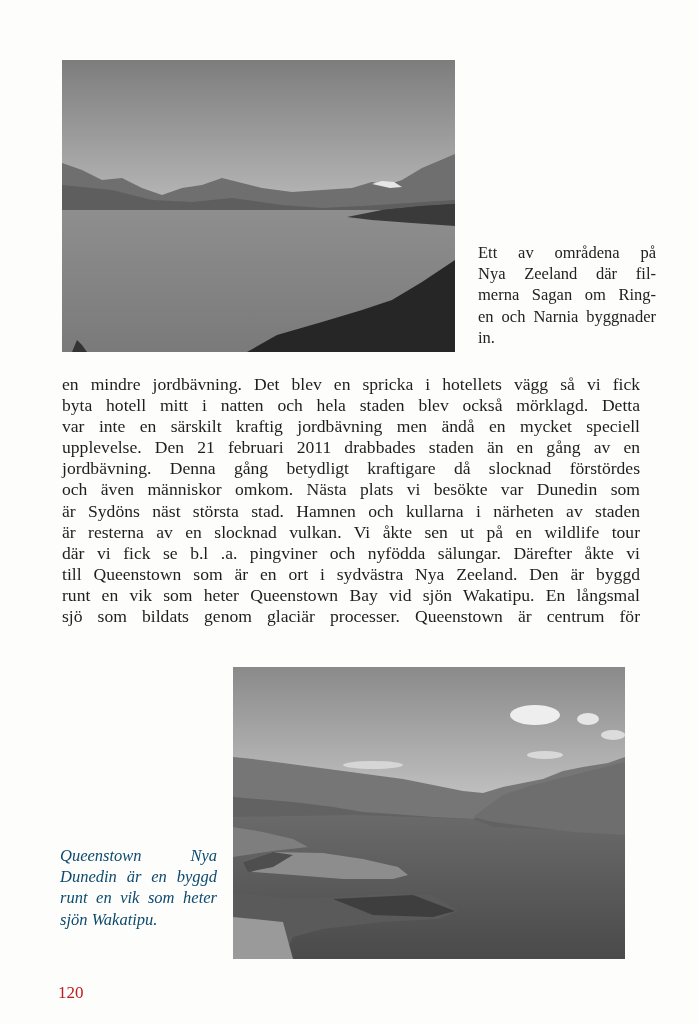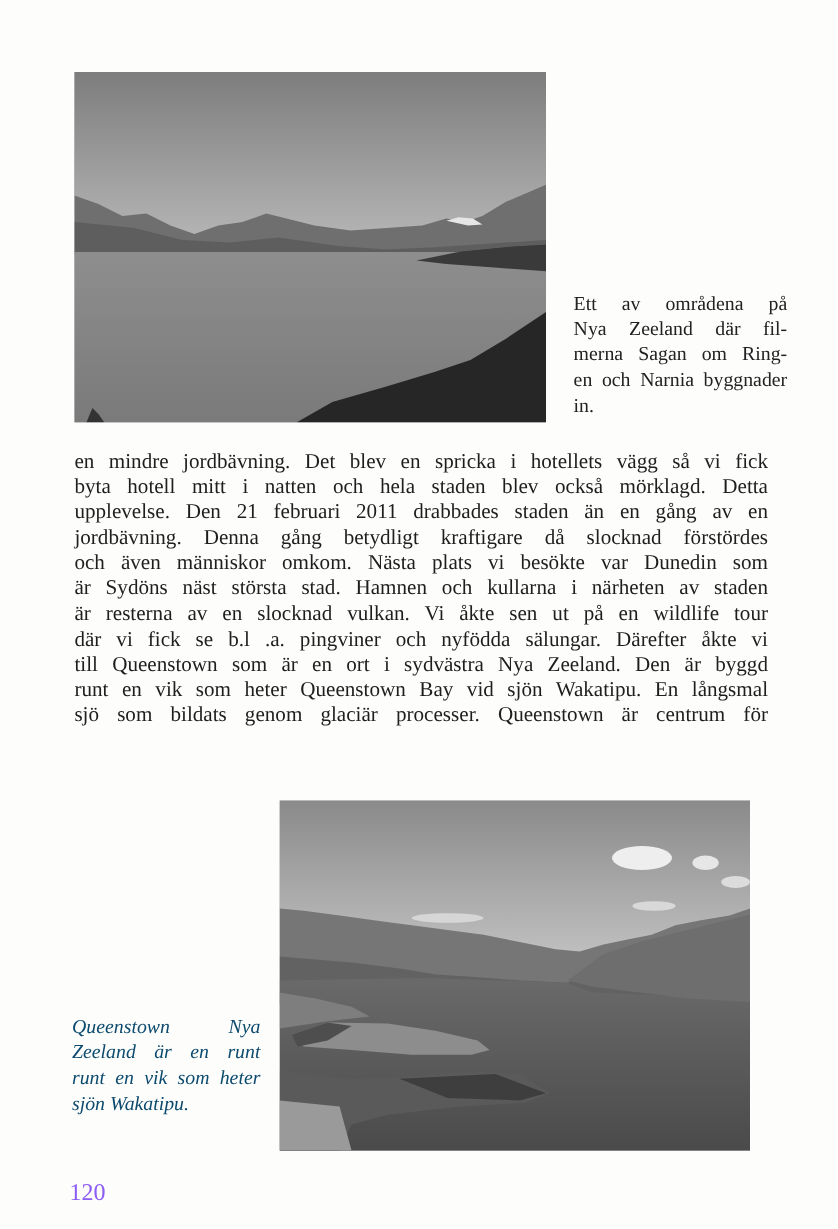--- a/index.html
+++ b/index.html
@@ -43,21 +43,21 @@
 
     .caption2 {
       position: absolute; left: 60px; top: 845px; width: 157px;
       font-family: "Liberation Serif", "DejaVu Serif", serif;
       font-style: italic; font-size: 16.5px; line-height: 21.2px; color: #0c4a6e;
     }
 
     .page-number {
       position: absolute; left: 58px; top: 983px;
       font-family: "Liberation Serif", "DejaVu Serif", serif;
-      font-size: 20px; color: #8b5cf6;
+      font-size: 17px; color: #b91c1c;
     }
   </style>
 </head>
 <body>
 
 <div class="page">
 
   <div class="photo1" aria-label="Black-and-white photo of a wide lake with mountains on the horizon and a dark hillside in the lower right">
     <svg viewBox="0 0 393 292" preserveAspectRatio="none">
       <defs>
@@ -90,20 +90,21 @@
     <span class="line">Ett av områdena på</span>
     <span class="line">Nya Zeeland där fil-</span>
     <span class="line">merna Sagan om Ring-</span>
     <span class="line">en och Narnia byggnader</span>
     <span class="line last">in.</span>
   </div>
 
   <div class="body-text">
     <span class="line">en mindre jordbävning. Det blev en spricka i hotellets vägg så vi fick</span>
     <span class="line">byta hotell mitt i natten och hela staden blev också mörklagd. Detta</span>
+    <span class="line">var inte en särskilt kraftig jordbävning men ändå en mycket speciell</span>
     <span class="line">upplevelse. Den 21 februari 2011 drabbades staden än en gång av en</span>
     <span class="line">jordbävning. Denna gång betydligt kraftigare då slocknad förstördes</span>
     <span class="line">och även människor omkom.  Nästa plats vi besökte var Dunedin som</span>
     <span class="line">är Sydöns näst största stad. Hamnen och kullarna i närheten av staden</span>
     <span class="line">är resterna av en slocknad vulkan.  Vi åkte sen ut på en wildlife tour</span>
     <span class="line">där vi fick se b.l .a. pingviner och nyfödda sälungar. Därefter åkte vi</span>
     <span class="line">till Queenstown som är en ort i sydvästra Nya Zeeland. Den är byggd</span>
     <span class="line">runt en vik som heter Queenstown Bay vid sjön Wakatipu. En långsmal</span>
     <span class="line">sjö som bildats genom glaciär processer. Queenstown är centrum för</span>
   </div>
@@ -141,19 +142,19 @@
       <path d="M0 160 L30 165 L60 172 L75 180 L40 184 L0 190 Z" fill="#7e7e7e"></path>
 
       <path d="M0 225 L60 232 L110 230 L160 226 L200 228 L225 244 L205 252 L150 255 L90 262 L60 270 L50 292 L0 292 Z" fill="#5a5a5a"></path>
       <path d="M0 250 L50 255 L60 292 L0 292 Z" fill="#9a9a9a"></path>
       <path d="M100 232 L180 228 L222 244 L200 250 L140 248 Z" fill="#3e3e3e"></path>
     </svg>
   </div>
 
   <div class="caption2">
     <span class="line">Queenstown Nya</span>
-    <span class="line">Zeeland är en runt</span>
+    <span class="line">Dunedin är en byggd</span>
     <span class="line">runt en vik som heter</span>
     <span class="line last">sjön Wakatipu.</span>
   </div>
 
   <div class="page-number">120</div>
 </div>
 
 </body></html>

